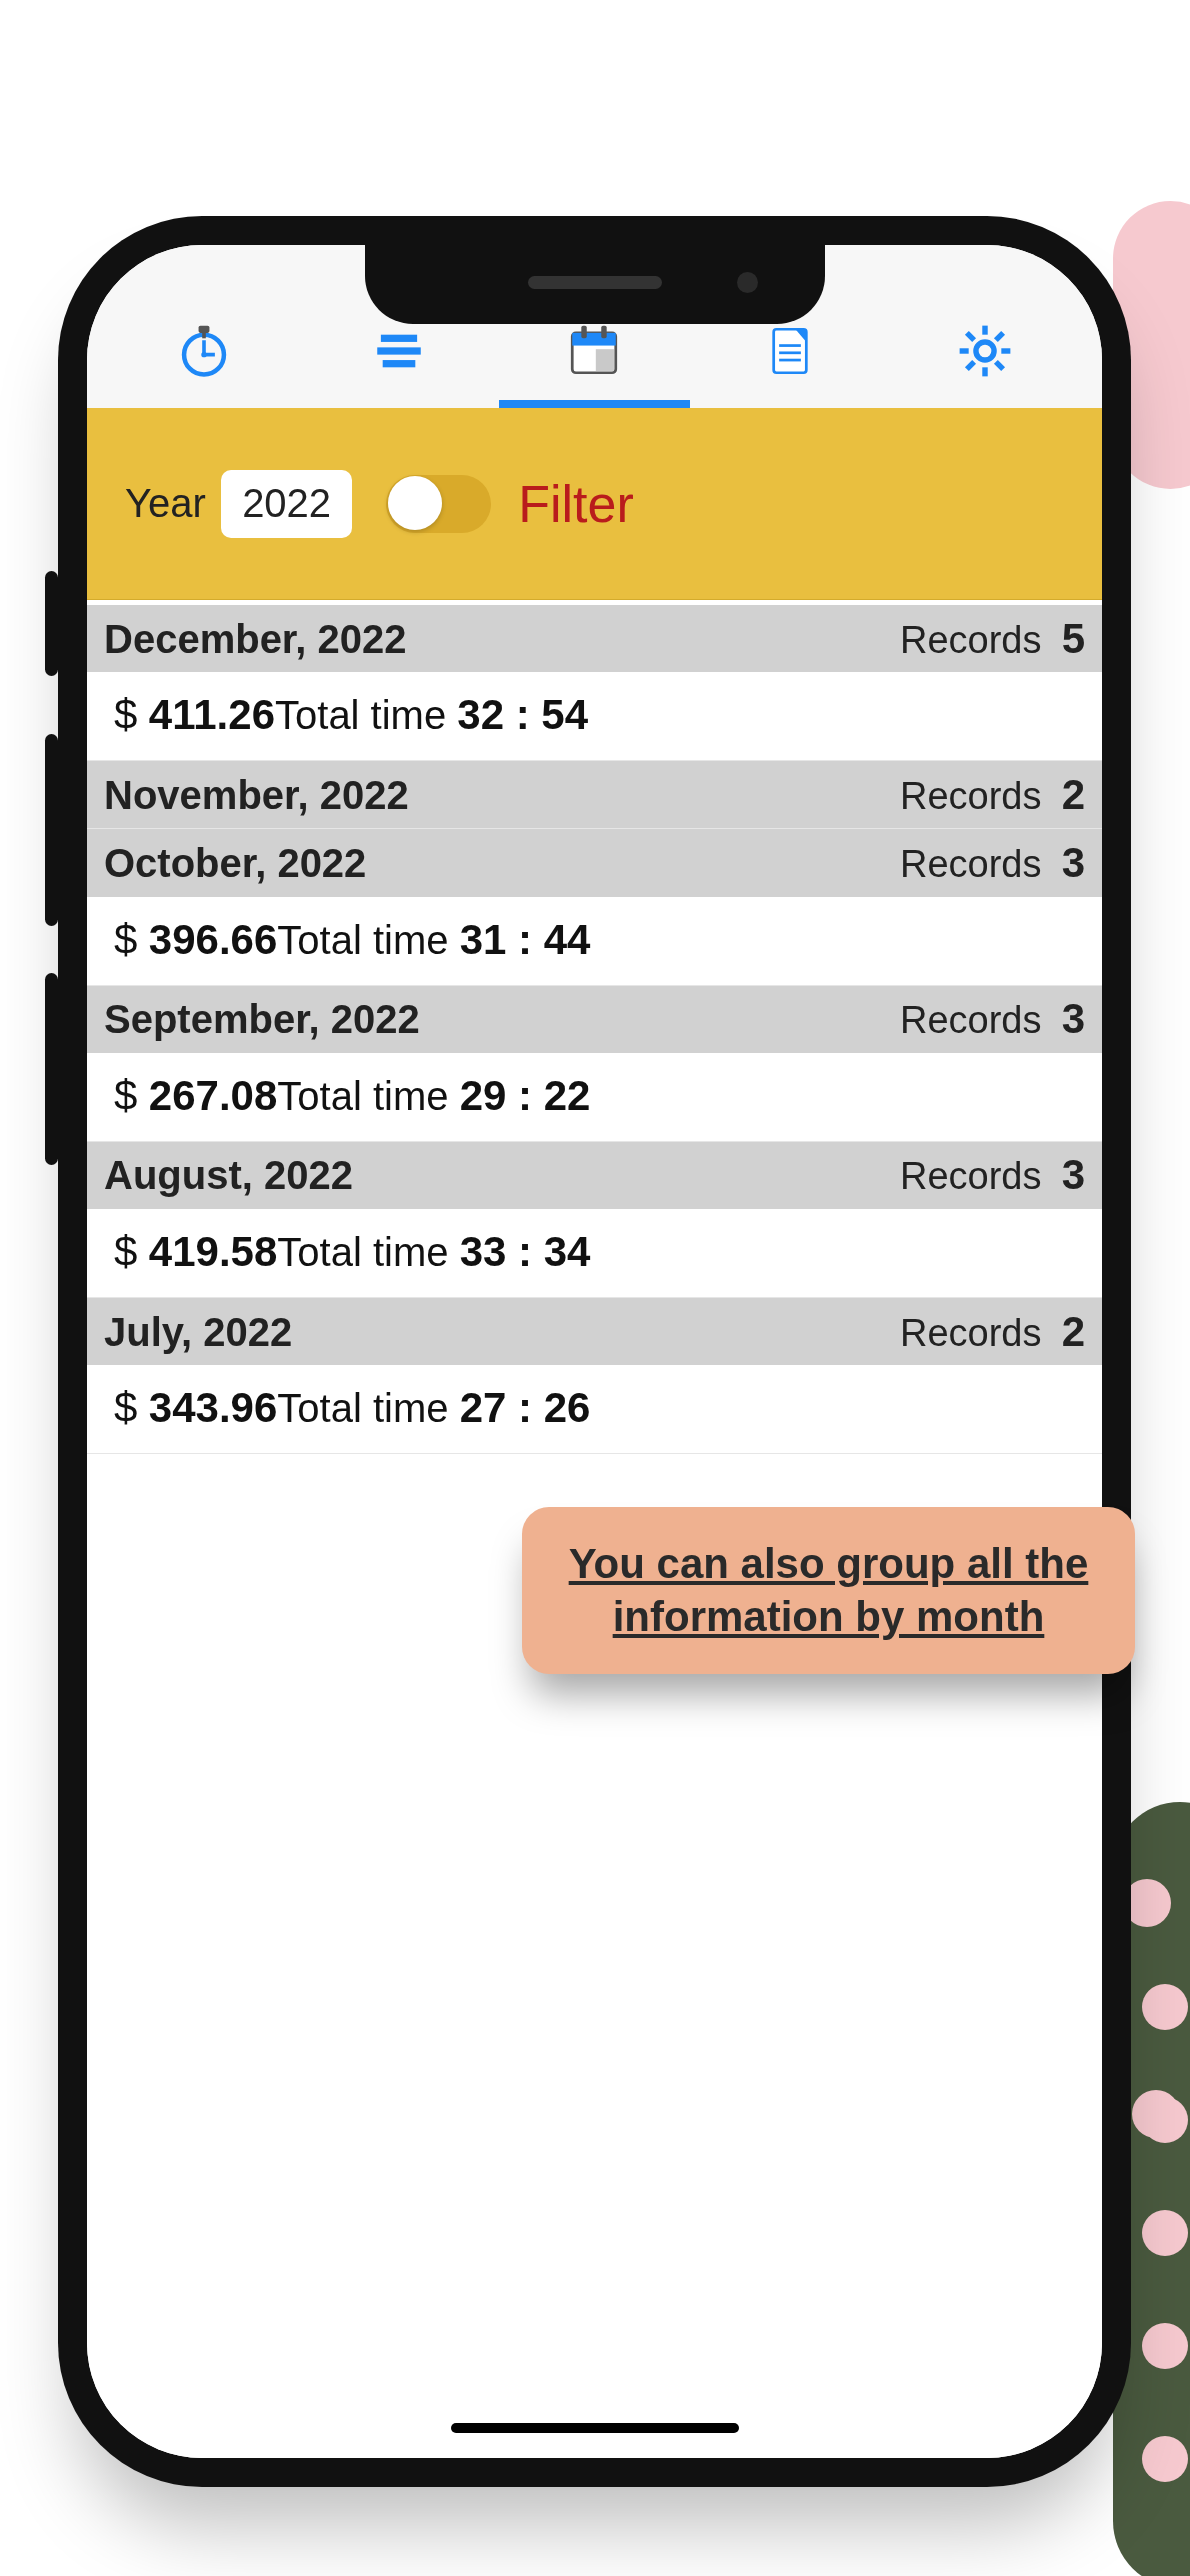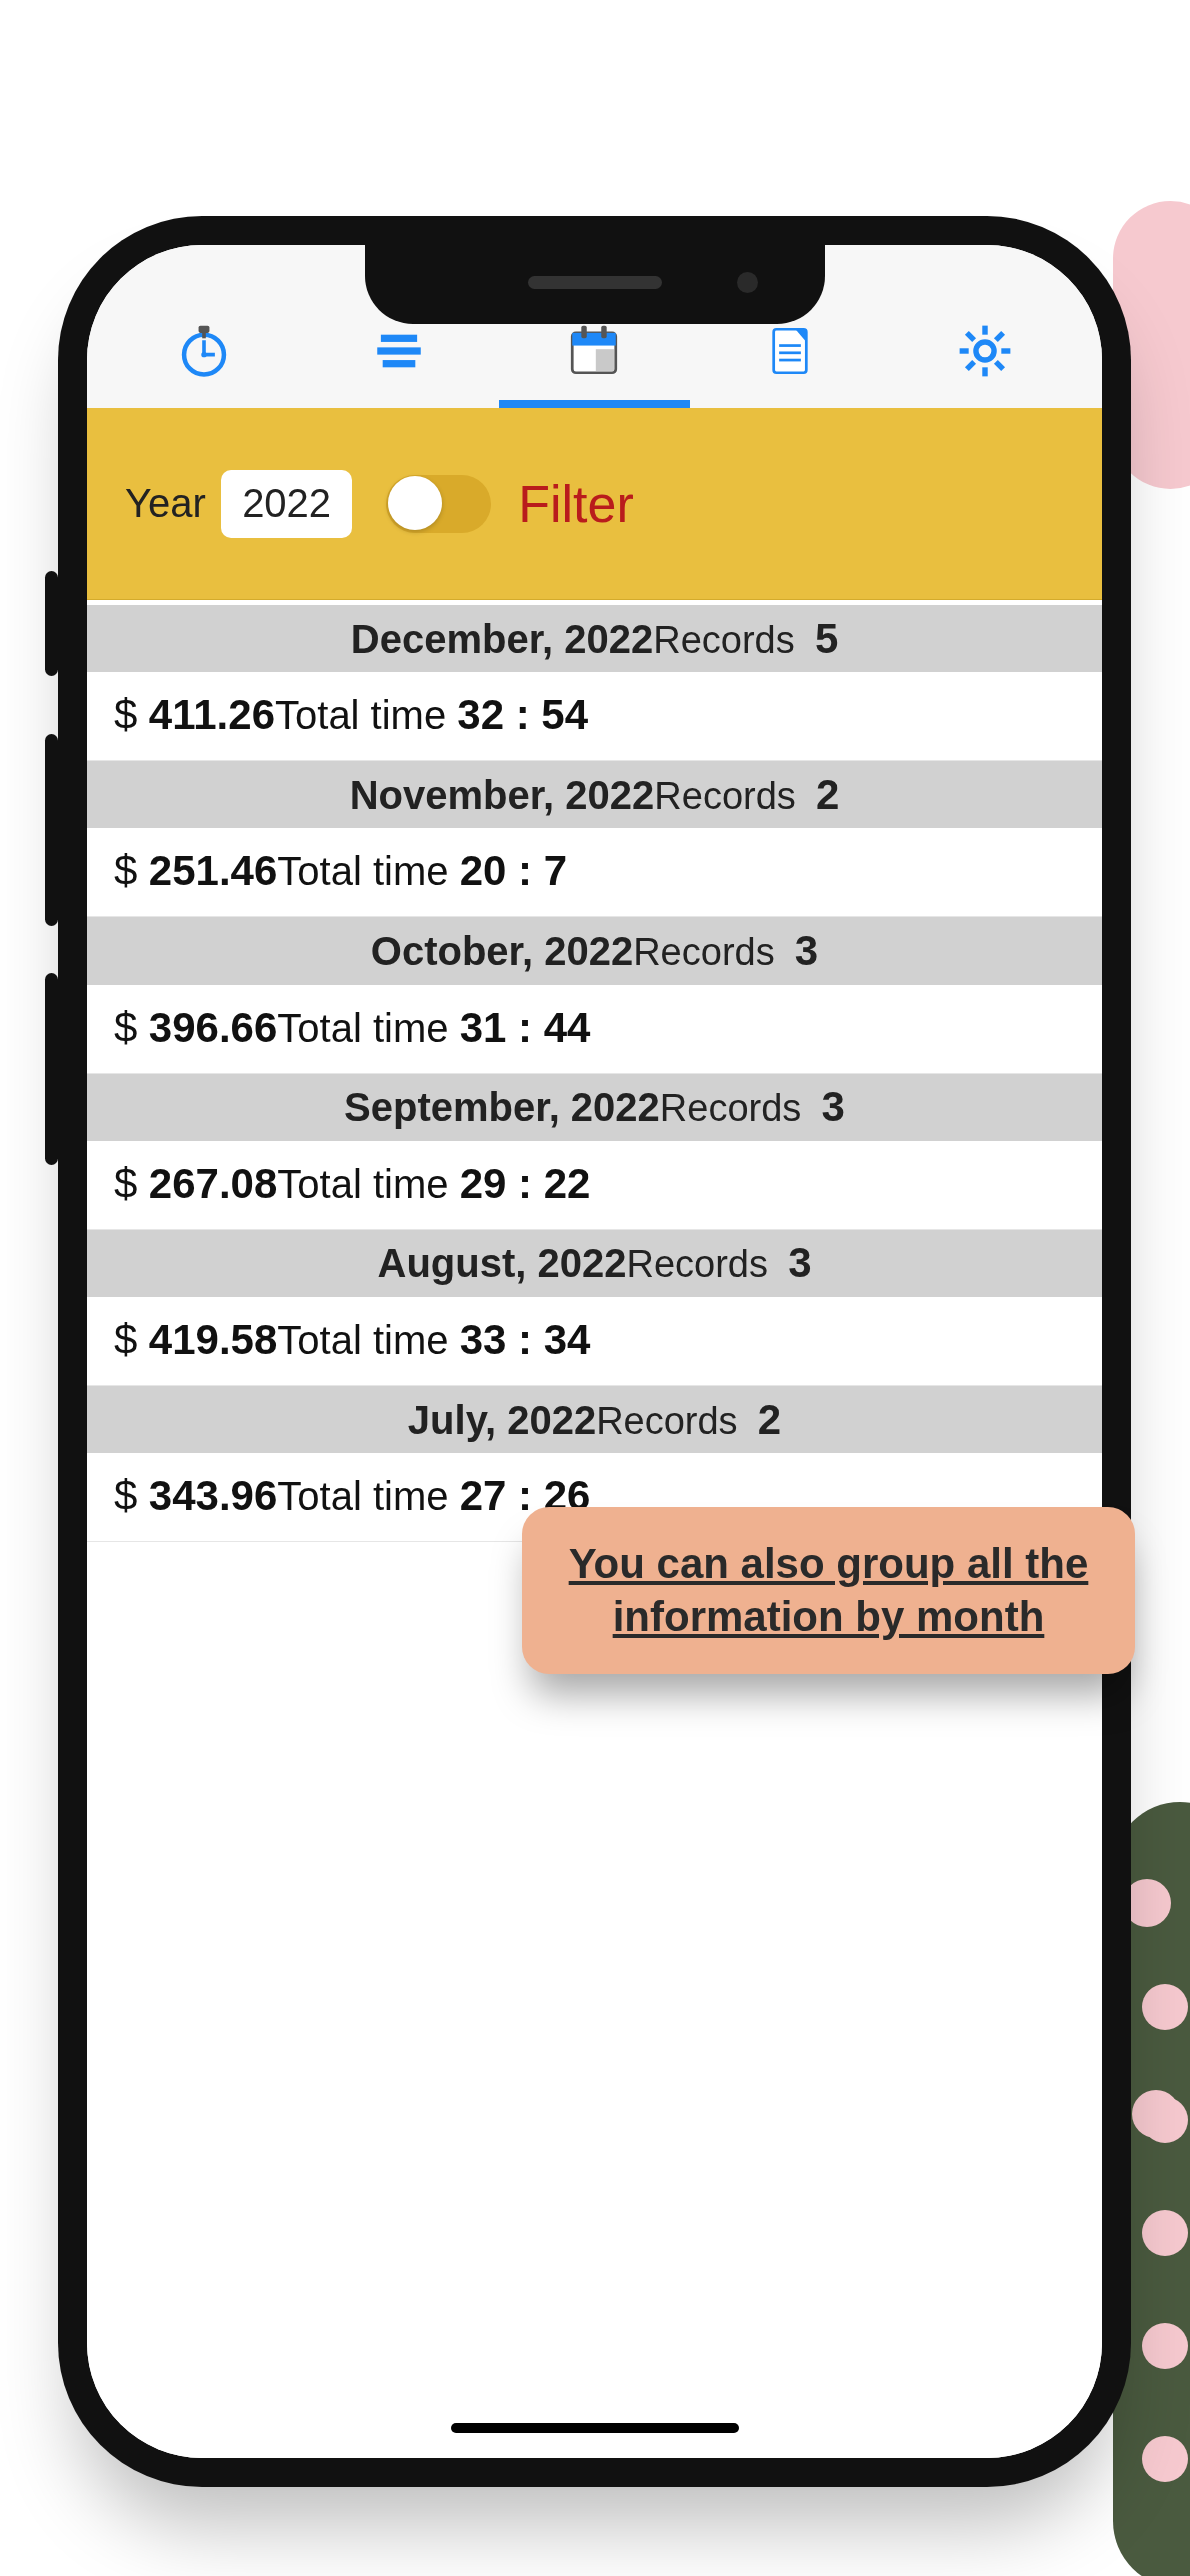--- a/index.html
+++ b/index.html
@@ -187,21 +187,21 @@
     top: 360px; left: 0; right: 0; bottom: 0;
     overflow: hidden;
     background: #fff;
   }
   .month-row {
     border-bottom: 1px solid #e6e6e6;
   }
   .mr-head {
     background: #d1d1d1;
     display: flex;
-    justify-content: center;
+    justify-content: space-between;
     align-items: baseline;
     padding: 9.6px 17px 9.6px 17px;
     font-size: 40px;
     color: #222;
   }
   .mr-head .month { font-weight: 600; }
   .mr-head .records { font-size: 38px; }
   .mr-head .records b { font-weight: 700; font-size: 42px; margin-left: 9.6px; }
   .mr-body {
     display: flex;
@@ -350,24 +350,20 @@
           <div class="mr-body">
             <span class="amount"><span class="cur">$</span>411.26</span>
             <span class="ttime">Total time <b>32 : 54</b></span>
           </div>
         </div>
         <div class="month-row">
           <div class="mr-head">
             <span class="month">November, 2022</span>
             <span class="records">Records <b>2</b></span>
           </div>
-          <div class="mr-body">
-            <span class="amount"><span class="cur">$</span>251.46</span>
-            <span class="ttime">Total time <b>20 : 7</b></span>
-          </div>
         </div>
         <div class="month-row">
           <div class="mr-head">
             <span class="month">October, 2022</span>
             <span class="records">Records <b>3</b></span>
           </div>
           <div class="mr-body">
             <span class="amount"><span class="cur">$</span>396.66</span>
             <span class="ttime">Total time <b>31 : 44</b></span>
           </div>

